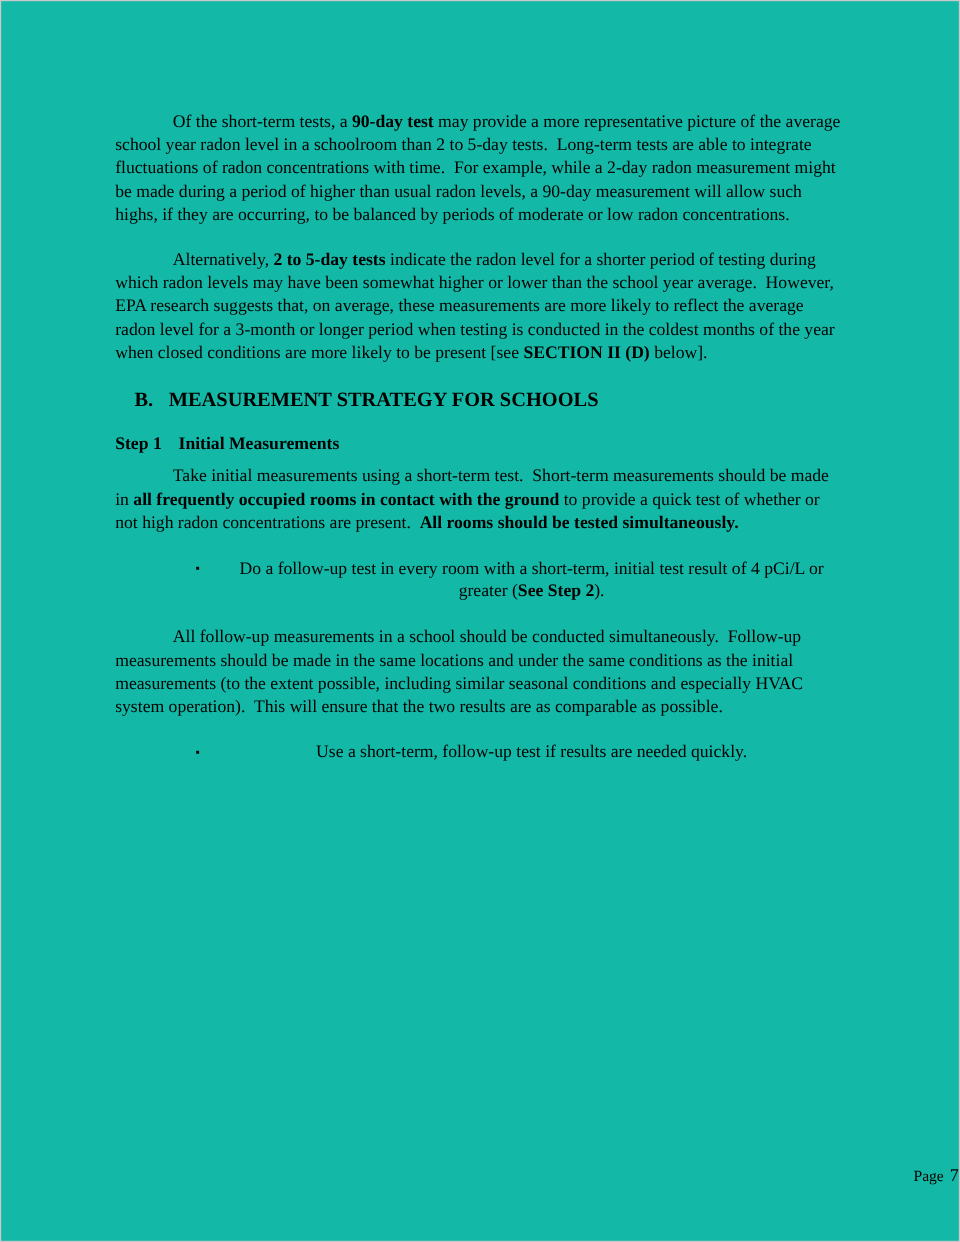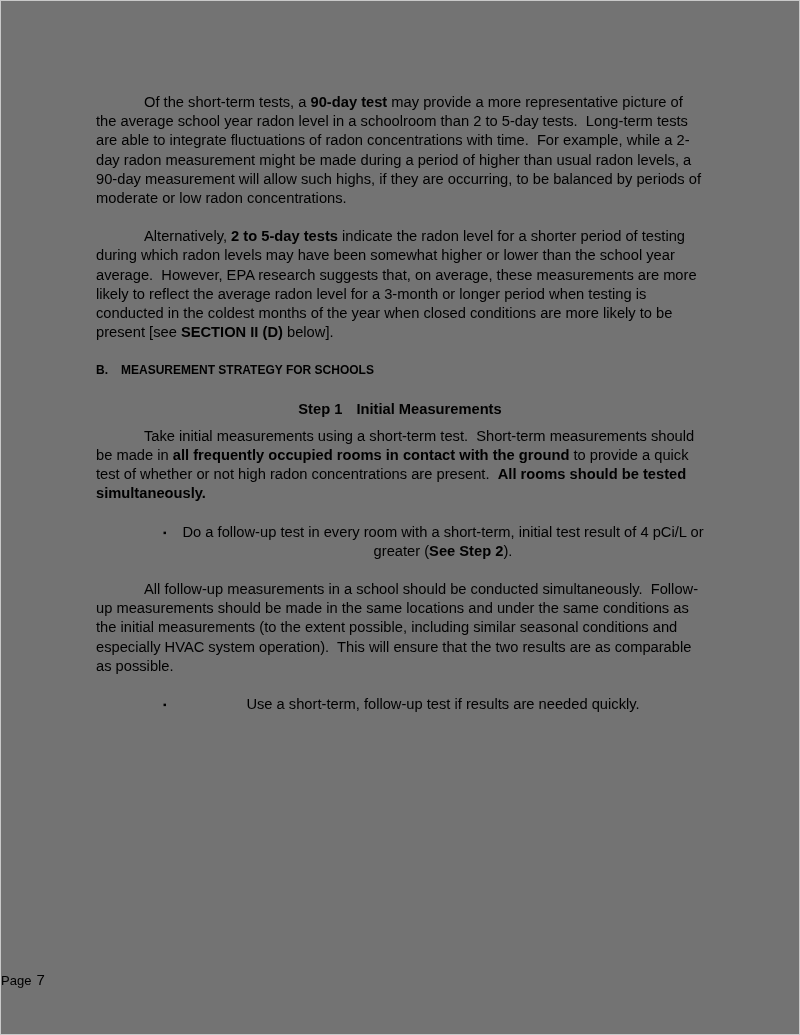--- a/index.html
+++ b/index.html
@@ -1,50 +1,49 @@
 <!DOCTYPE html>
 <html><head>
 <meta charset="utf-8">
 <style>
   * { margin: 0; padding: 0; box-sizing: border-box; }
   html, body { background: #ffffff; }
   .page {
     width: 800px;
     height: 1035px;
-    background: #737373;
+    background: #14b8a6;
     border: 1px solid #c9c9c9;
     position: relative;
-    font-family: Liberation Sans, sans-serif;
+    font-family: Liberation Serif, serif;
     font-size: 14.7px;
     line-height: 19.2px;
     color: #000000;
     overflow: hidden;
   }
   .content {
     padding: 92px 95px 0 95px;
   }
   .para {
     white-space: pre-wrap;
     text-indent: 48px;
     margin: 0 0 19px 0;
   }
   .para b, .bullet-text b { font-weight: bold; }
   .heading {
-    font-size: 12px;
+    font-size: 17px;
     font-weight: bold;
-    margin: 13px 0 19px 0;
+    margin: 13px 0 19px 16px;
     white-space: pre-wrap;
   }
   .heading .h-text { margin-left: 13px; }
   .subheading {
     font-size: 14.7px;
     font-weight: bold;
     margin: 0 0 8px 0;
     white-space: pre-wrap;
-    text-align: center;
   }
   .subheading .h-text { margin-left: 14px; }
   .bullet-item {
     display: flex;
     padding-left: 67px;
     margin: 0 0 19px 0;
   }
   .bullet-marker {
     flex: none;
     width: 19px;
@@ -54,21 +53,21 @@
   .bullet-text {
     flex: 1;
     white-space: pre-wrap;
     text-align: center;
   }
   .footer {
     position: absolute;
     left: 0;
     right: 0;
     bottom: 44px;
-    text-align: left;
+    text-align: right;
   }
   .footer-label { font-size: 13px; }
   .footer-number { font-size: 15px; margin-left: 5px; }
 </style>
 </head>
 <body>
 
 <div class="page">
   <div class="content">
       <p class="para"><span>Of the short-term tests, a </span><b>90-day test</b><span> may provide a more representative picture of the average school year radon level in a schoolroom than 2 to 5-day tests.  Long-term tests are able to integrate fluctuations of radon concentrations with time.  For example, while a 2-day radon measurement might be made during a period of higher than usual radon levels, a 90-day measurement will allow such highs, if they are occurring, to be balanced by periods of moderate or low radon concentrations.</span></p>

